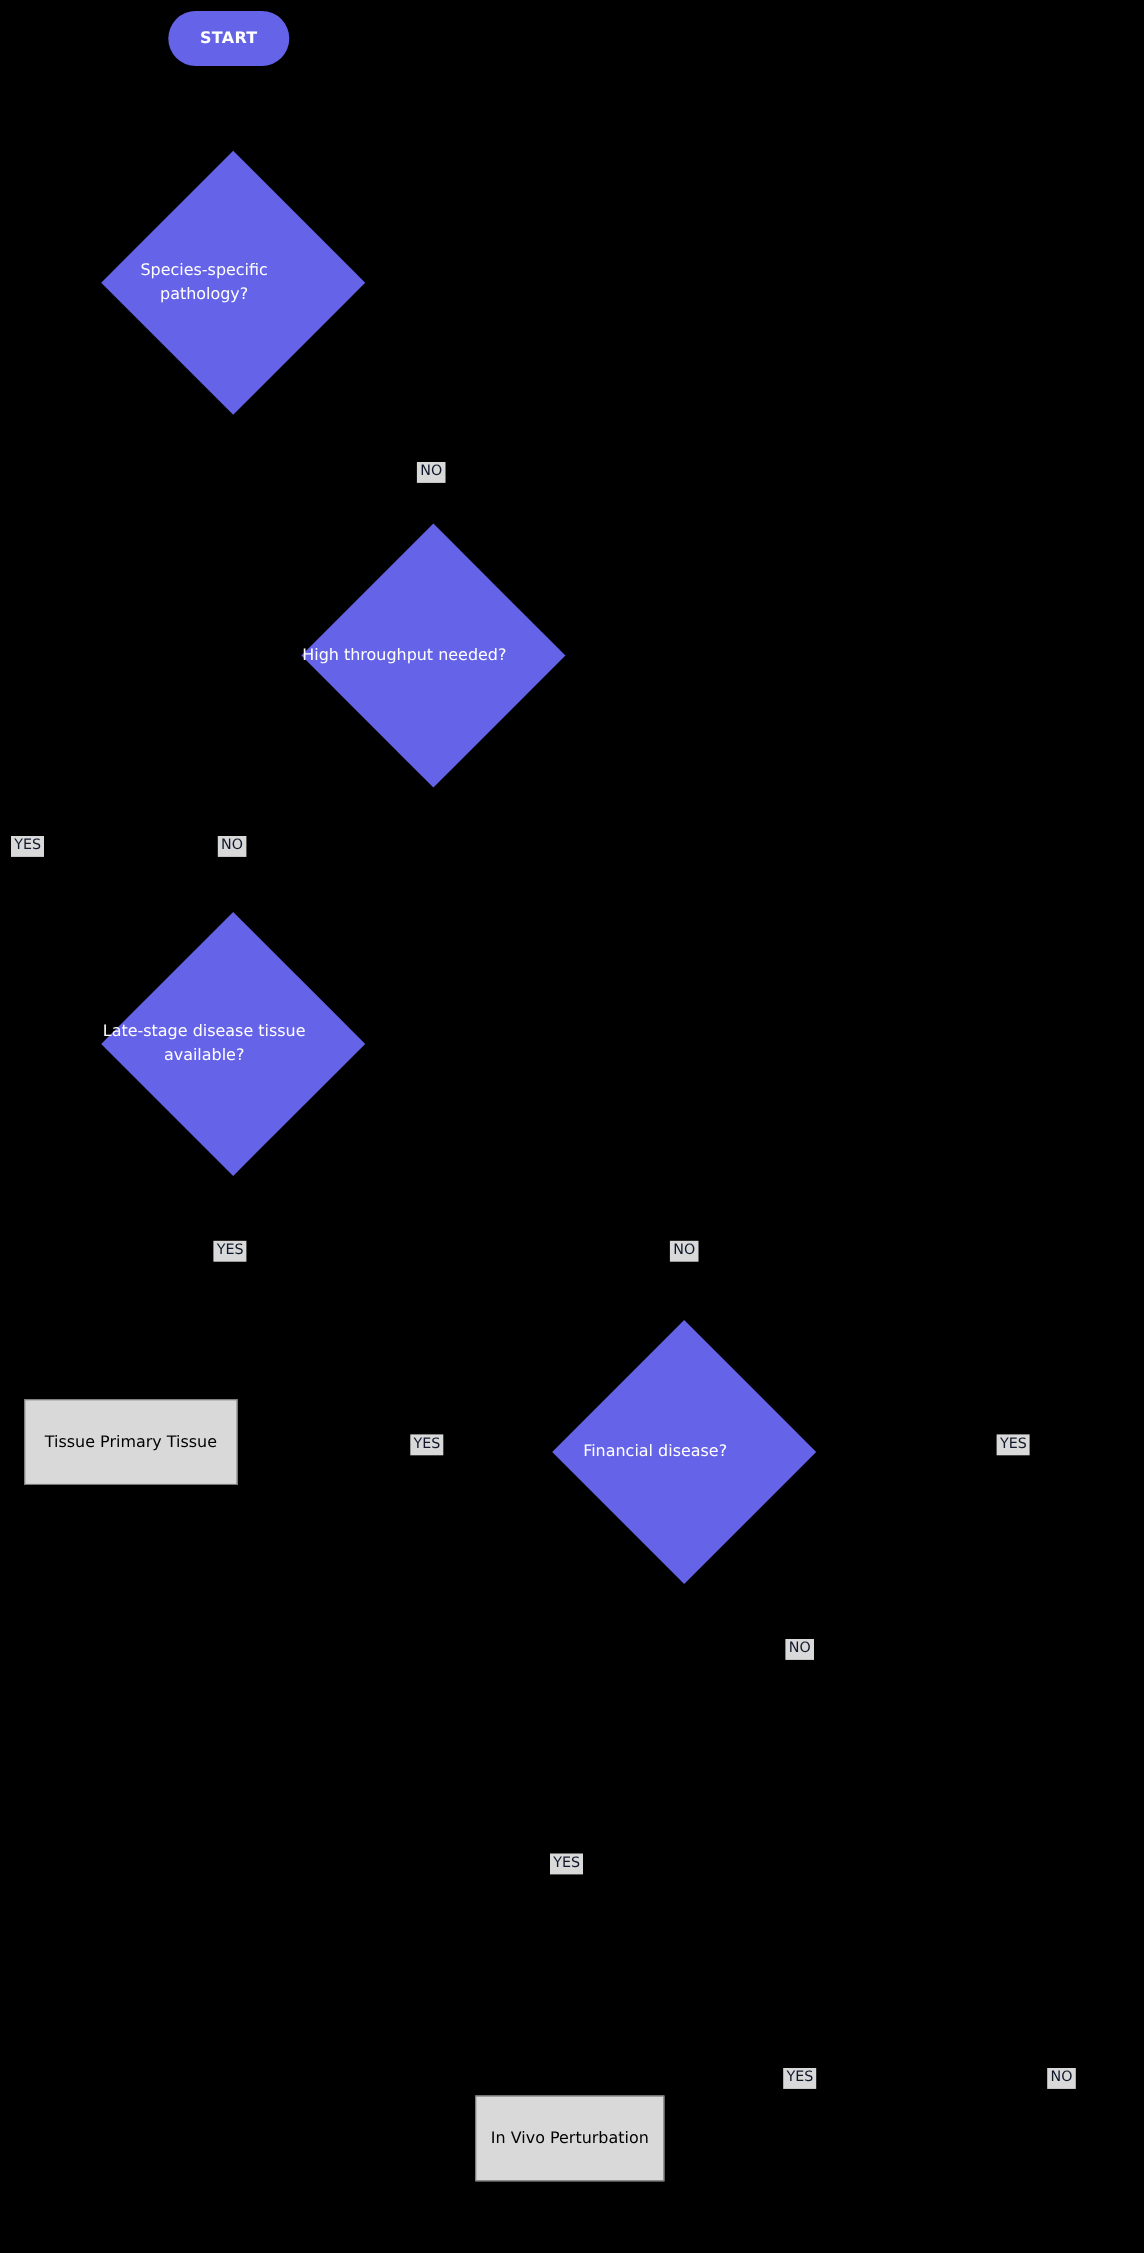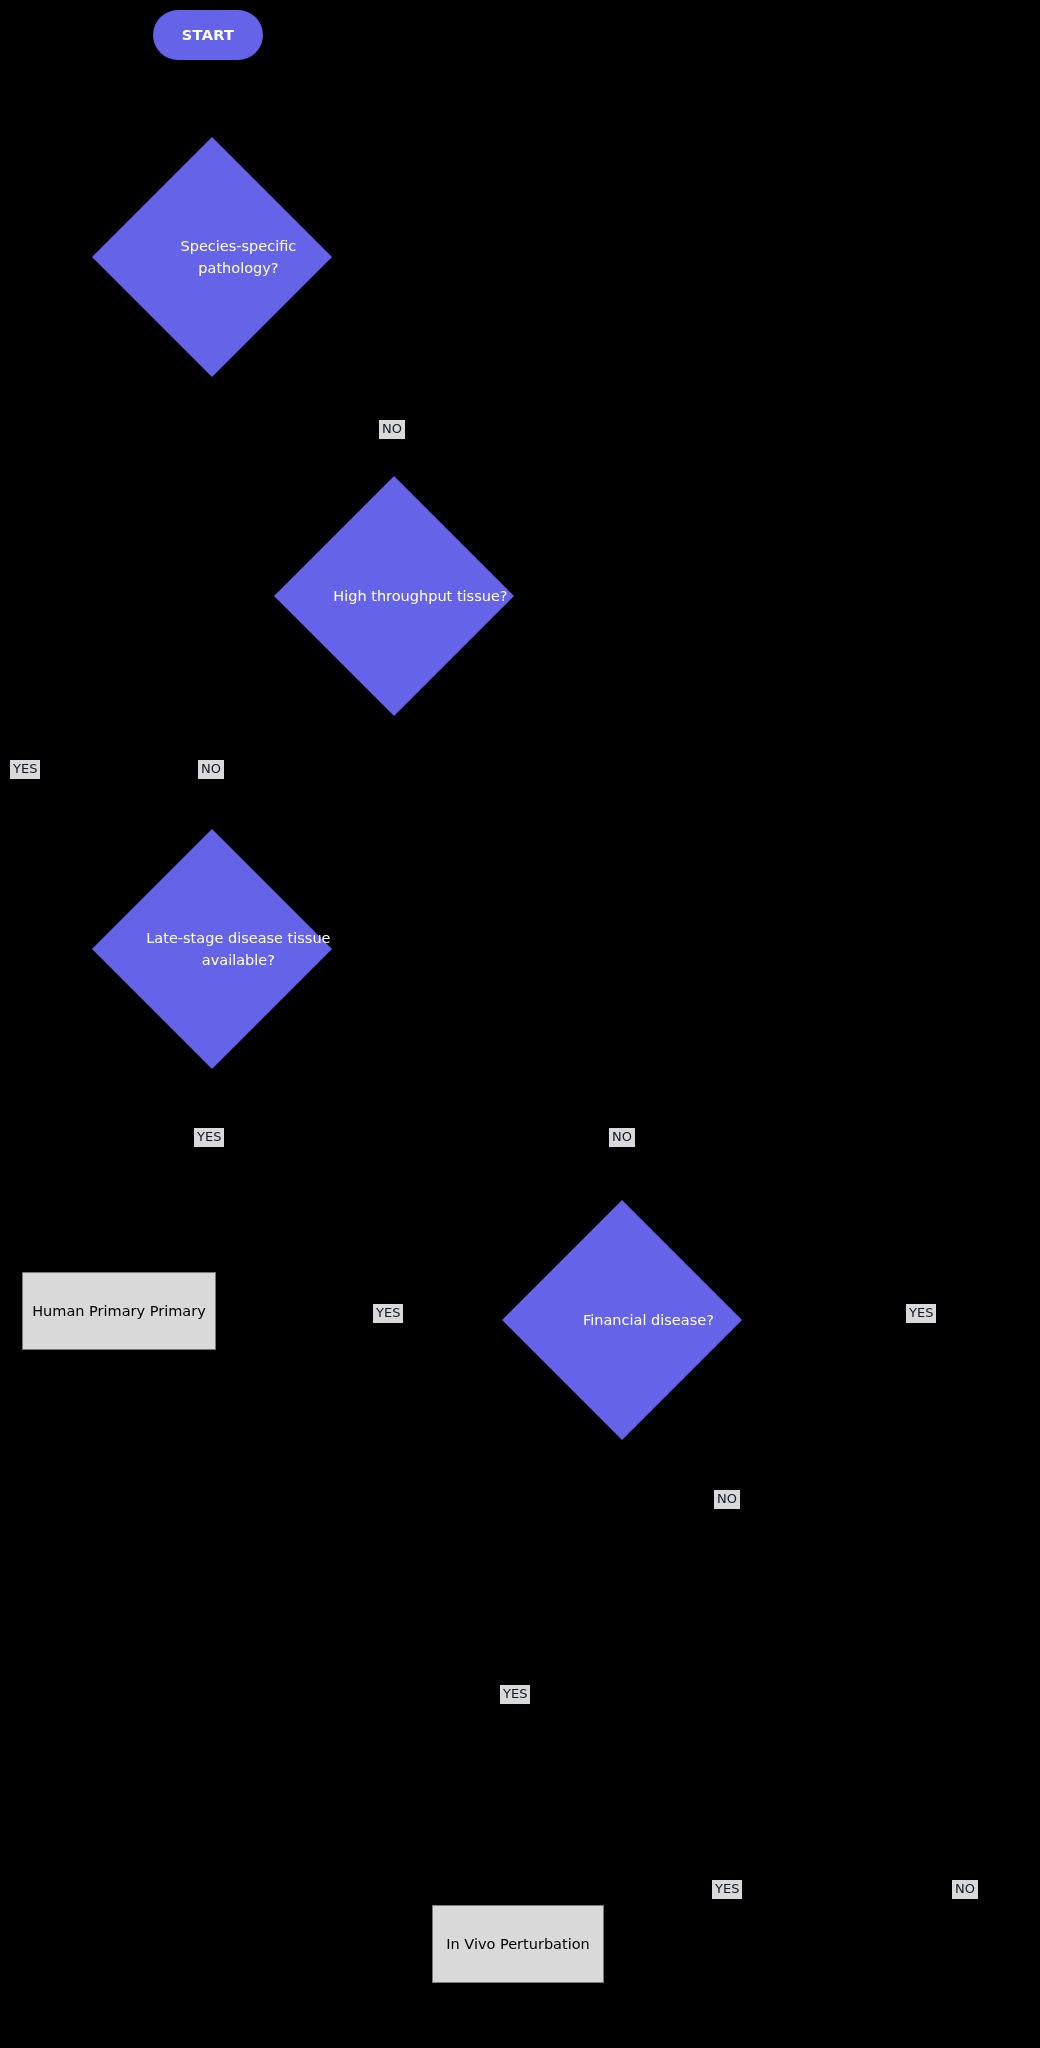--- a/index.html
+++ b/index.html
@@ -33,21 +33,21 @@
     display: flex;
     align-items: center;
     justify-content: center;
     font-size: 14.5px;
     letter-spacing: 0.3px;
   }
   
   .diamond {
     display: flex;
     align-items: center;
-    justify-content: flex-end;
+    justify-content: flex-start;
   }
   .diamond .shape {
     position: absolute;
     left: 0; top: 0;
     width: 100%;
     height: 100%;
     background: #6563e8;
     transform: rotate(45deg) scale(0.7072);
     transform-origin: center center;
   }
@@ -90,35 +90,35 @@
 
   <div class="node terminal" style="left:153px; top:10px; width:110px; height:50px;font-weight:bold;">START</div>
 
   <div class="node diamond" style="left:92px; top:137px; width:240px; height:240px;">
     <div class="shape"></div>
     <div class="dlabel">Species-specific pathology?</div>
   </div>
 
   <div class="node diamond" style="left:274px; top:476px; width:240px; height:240px;">
     <div class="shape"></div>
-    <div class="dlabel">High throughput tissue?</div>
+    <div class="dlabel">High throughput needed?</div>
   </div>
 
   <div class="node diamond" style="left:92px; top:829px; width:240px; height:240px;">
     <div class="shape"></div>
     <div class="dlabel">Late-stage disease tissue available?</div>
   </div>
 
   <div class="node diamond" style="left:502px; top:1200px; width:240px; height:240px;">
     <div class="shape"></div>
     <div class="dlabel">Financial disease?</div>
   </div>
 
 
-  <div class="node process" style="left:22px; top:1272px; width:194px; height:78px;">Human Primary Primary</div>
+  <div class="node process" style="left:22px; top:1272px; width:194px; height:78px;">Tissue Primary Tissue</div>
 
   <div class="node process" style="left:432px; top:1905px; width:172px; height:78px;">In Vivo Perturbation</div>
 
 
   <div class="edge-label" style="left:379px; top:420px;">NO</div>
 
   <div class="edge-label" style="left:10px; top:760px;">YES</div>
 
   <div class="edge-label" style="left:198px; top:760px;">NO</div>
 

